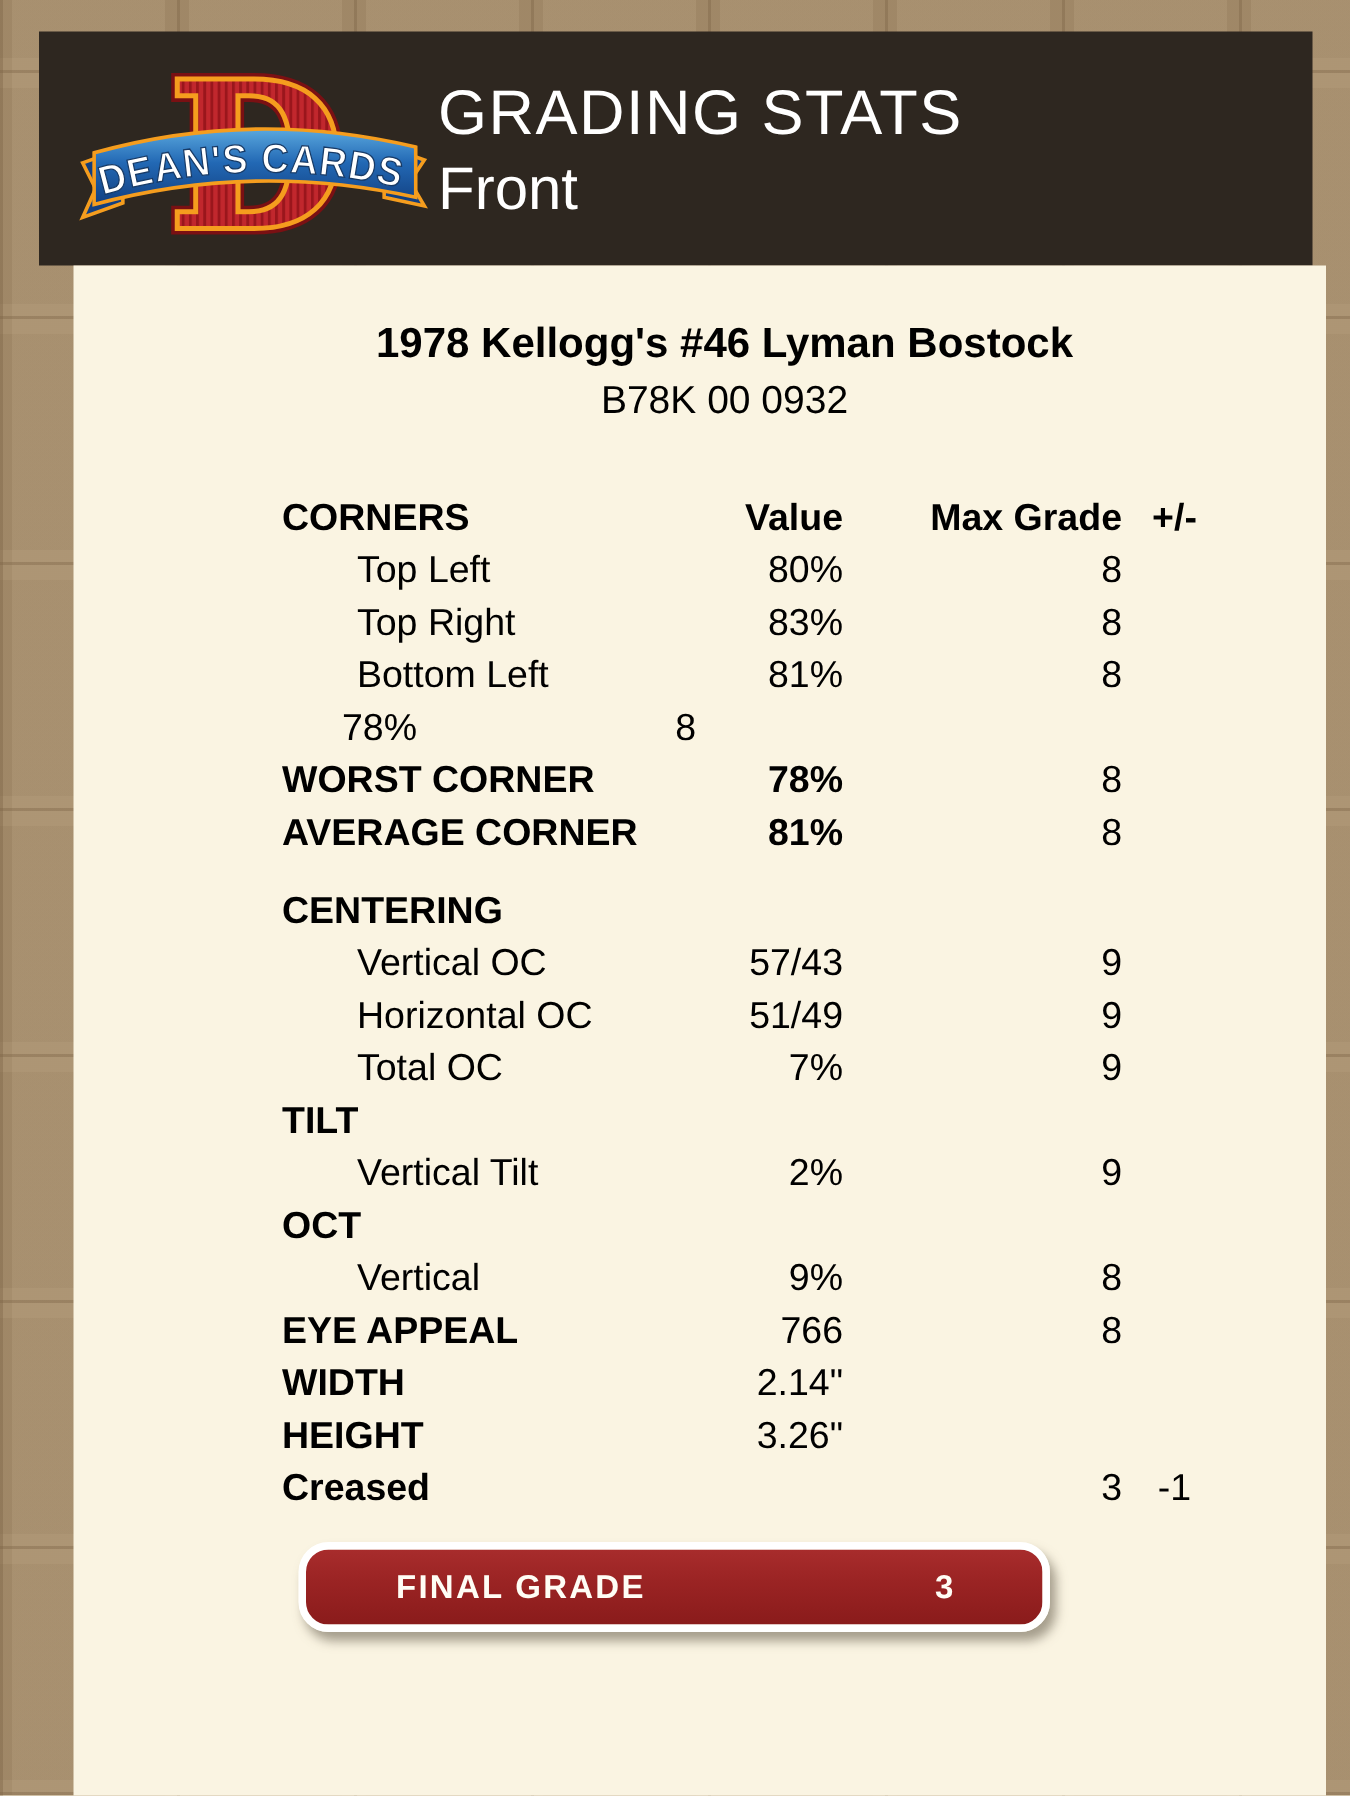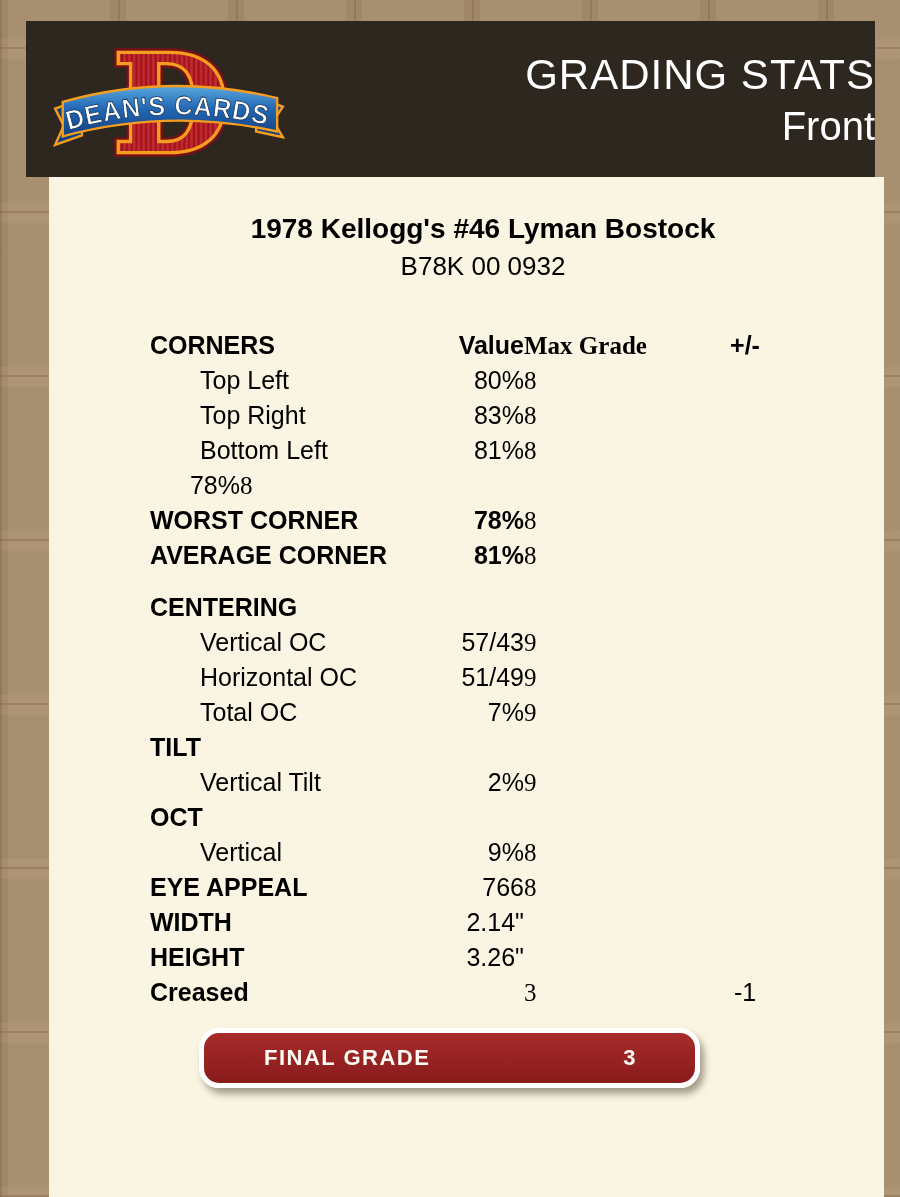--- a/index.html
+++ b/index.html
@@ -22,35 +22,35 @@
       repeating-linear-gradient(0deg, transparent 0 10px, rgba(120,95,65,0.14) 10px 154px, transparent 154px 164px),
       radial-gradient(circle at 20% 30%, rgba(210,188,155,0.25) 0 60px, transparent 90px),
       radial-gradient(circle at 80% 65%, rgba(140,112,78,0.25) 0 70px, transparent 110px);
   }
   .header-bar{
     position:absolute;left:26px;top:21px;width:849px;height:156px;
     background:var(--header-bg);display:flex;align-items:center;
   }
   .logo-wrap{flex:none;width:246px;height:134px;margin-left:20px;}
   .logo-wrap svg{width:100%;height:100%;display:block;}
-  .header-text{flex:1;text-align:right;color:var(--header-text);line-height:1.12;margin-top:2px;}
+  .header-text{flex:1;text-align:left;color:var(--header-text);line-height:1.12;margin-top:2px;}
   .page-title{font-size:42px;letter-spacing:1px;}
   .page-subtitle{font-size:40px;margin-top:6px;}
   .panel{
     position:absolute;left:49px;top:177px;width:802px;height:1036px;
     background:var(--panel-bg);
     padding-left:33px;
   }
   .card-title{margin-top:36px;text-align:center;font-size:28px;font-weight:bold;}
   .card-serial{margin-top:6px;text-align:center;font-size:26px;}
-  .table{margin-top:46px;margin-left:68px;font-size:25px;}
+  .table{margin-top:46px;margin-left:106px;font-size:25px;}
   .row{display:flex;height:35px;align-items:center;}
   .c-label{width:284px;box-sizing:border-box;}
   .c-value{width:90px;text-align:right;}
-  .c-max{width:186px;text-align:left;font-family:Liberation Serif, serif;}
+  .c-max{width:186px;text-align:right;}
   .c-pm{width:70px;text-align:center;}
   .row.header-row .c-label,.row.header-row .c-value,
   .row.header-row .c-max,.row.header-row .c-pm{font-weight:bold;}
   .row.indent .c-label{padding-left:50px;}
   .row.bold-label .c-label{font-weight:bold;}
   .row.bold-value .c-value{font-weight:bold;}
   .row.gap-top{margin-top:17px;}
   .final-grade{
     position:absolute;left:150px;top:851px;width:501px;height:60px;box-sizing:border-box;
     background:linear-gradient(180deg,#a82c2c 0%,#9b2424 40%,#8a1b1b 100%);

